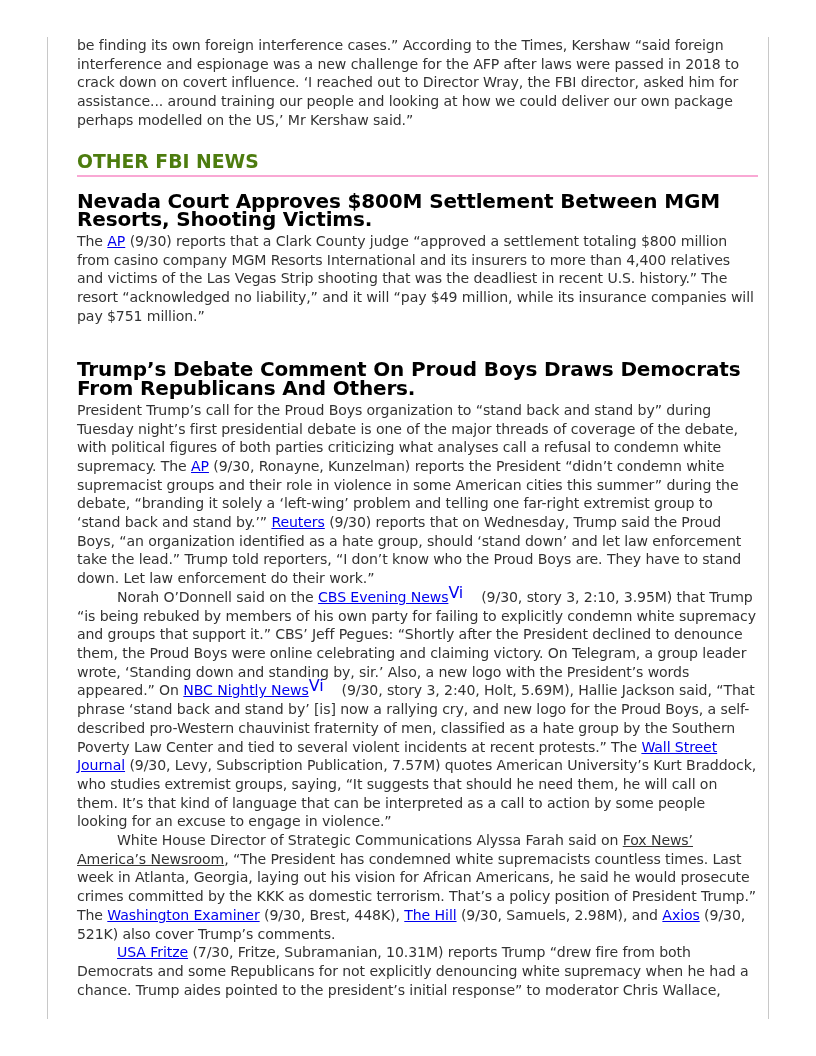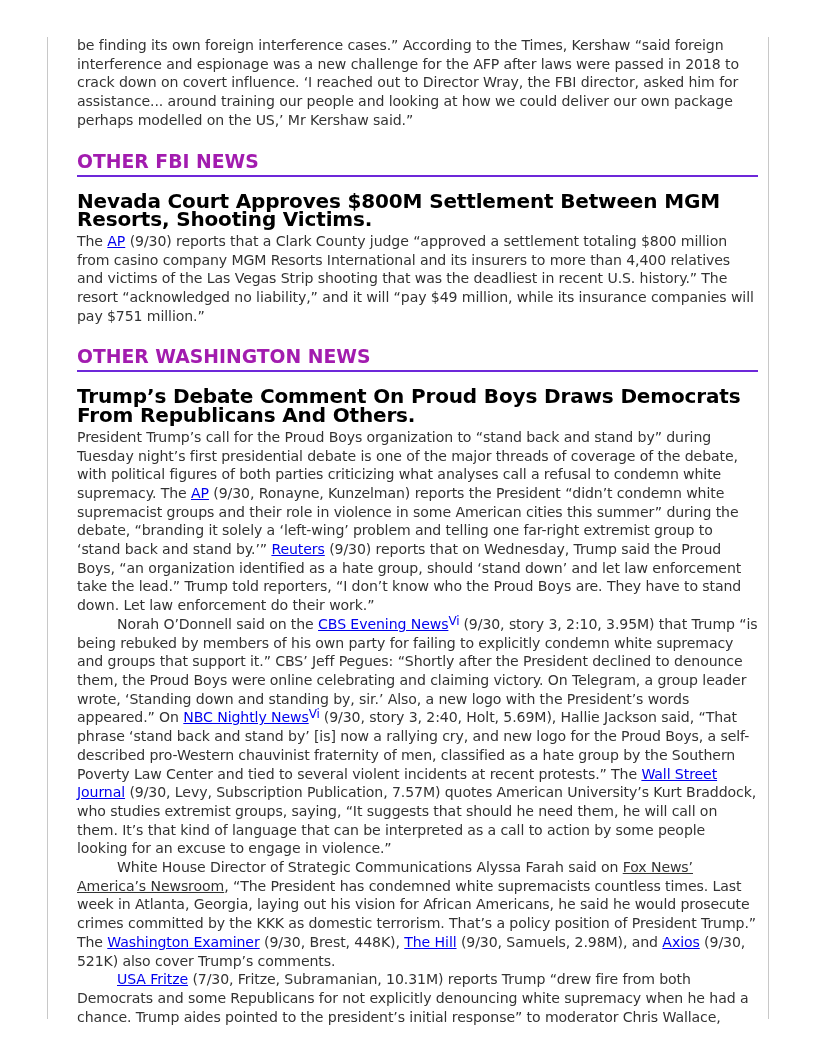--- a/index.html
+++ b/index.html
@@ -41,34 +41,34 @@
   }
   a.link {
     color: #0000ee;
     text-decoration: underline;
   }
   .plain-underline {
     color: #333333;
     text-decoration: underline;
   }
   sup.vi {
-    font-size: 12px;
+    font-size: 16px;
     vertical-align: 4px;
     line-height: 0;
     color: #0000ee;
-    margin-right: 4px;
+    margin-right: 18px;
   }
   .section-heading {
     font-family: "DejaVu Sans", sans-serif;
     font-weight: bold;
     font-size: 18.8px;
-    color: #a21caf;
+    color: #4d7c0f;
     letter-spacing: 0px;
     padding-bottom: 1px;
-    border-bottom: 2px solid #6d28d9;
+    border-bottom: 2px solid #f9a8d4;
     line-height: 24px;
   }
   .story-title {
     font-weight: bold;
     font-size: 20px;
     color: #000000;
     line-height: 18.7px;
     letter-spacing: -0.15px;
   }
   .gap-after-para { height: 20px; }
@@ -90,21 +90,20 @@
   <div class="gap-after-heading"></div>
 
   <div class="story">
     <div class="story-title">Nevada Court Approves $800M Settlement Between MGM Resorts, Shooting Victims.</div>
     <div class="gap-after-title"></div>
     <p><span>The </span><a class="link" href="#">AP</a><span> (9/30) reports that a Clark County judge “approved a settlement totaling $800 million from casino company MGM Resorts International and its insurers to more than 4,400 relatives and victims of the Las Vegas Strip shooting that was the deadliest in recent U.S. history.” The resort “acknowledged no liability,” and it will “pay $49 million, while its insurance companies will pay $751 million.”</span></p>
   </div>
 
   <div class="gap-after-para"></div>
 
-  <div class="section-heading">OTHER WASHINGTON NEWS</div>
   <div class="gap-after-heading"></div>
 
   <div class="story">
     <div class="story-title">Trump’s Debate Comment On Proud Boys Draws Democrats From Republicans And Others.</div>
     <div class="gap-after-title"></div>
 
     <p><span>President Trump’s call for the Proud Boys organization to “stand back and stand by” during Tuesday night’s first presidential debate is one of the major threads of coverage of the debate, with political figures of both parties criticizing what analyses call a refusal to condemn white supremacy. The </span><a class="link" href="#">AP</a><span> (9/30, Ronayne, Kunzelman) reports the President “didn’t condemn white supremacist groups and their role in violence in some American cities this summer” during the debate, “branding it solely a ‘left-wing’ problem and telling one far-right extremist group to ‘stand back and stand by.’” </span><a class="link" href="#">Reuters</a><span> (9/30) reports that on Wednesday, Trump said the Proud Boys, “an organization identified as a hate group, should ‘stand down’ and let law enforcement take the lead.” Trump told reporters, “I don’t know who the Proud Boys are. They have to stand down. Let law enforcement do their work.”</span></p>
 
     <p class="indent"><span>Norah O’Donnell said on the </span><a class="link" href="#">CBS Evening News</a><sup class="vi">Vi</sup><span>(9/30, story 3, 2:10, 3.95M) that Trump “is being rebuked by members of his own party for failing to explicitly condemn white supremacy and groups that support it.” CBS’ Jeff Pegues: “Shortly after the President declined to denounce them, the Proud Boys were online celebrating and claiming victory. On Telegram, a group leader wrote, ‘Standing down and standing by, sir.’ Also, a new logo with the President’s words appeared.” On </span><a class="link" href="#">NBC Nightly News</a><sup class="vi">Vi</sup><span>(9/30, story 3, 2:40, Holt, 5.69M), Hallie Jackson said, “That phrase ‘stand back and stand by’ [is] now a rallying cry, and new logo for the Proud Boys, a self-described pro-Western chauvinist fraternity of men, classified as a hate group by the Southern Poverty Law Center and tied to several violent incidents at recent protests.” The </span><a class="link" href="#">Wall Street Journal</a><span> (9/30, Levy, Subscription Publication, 7.57M) quotes American University’s Kurt Braddock, who studies extremist groups, saying, “It suggests that should he need them, he will call on them. It’s that kind of language that can be interpreted as a call to action by some people looking for an excuse to engage in violence.”</span></p>
 

